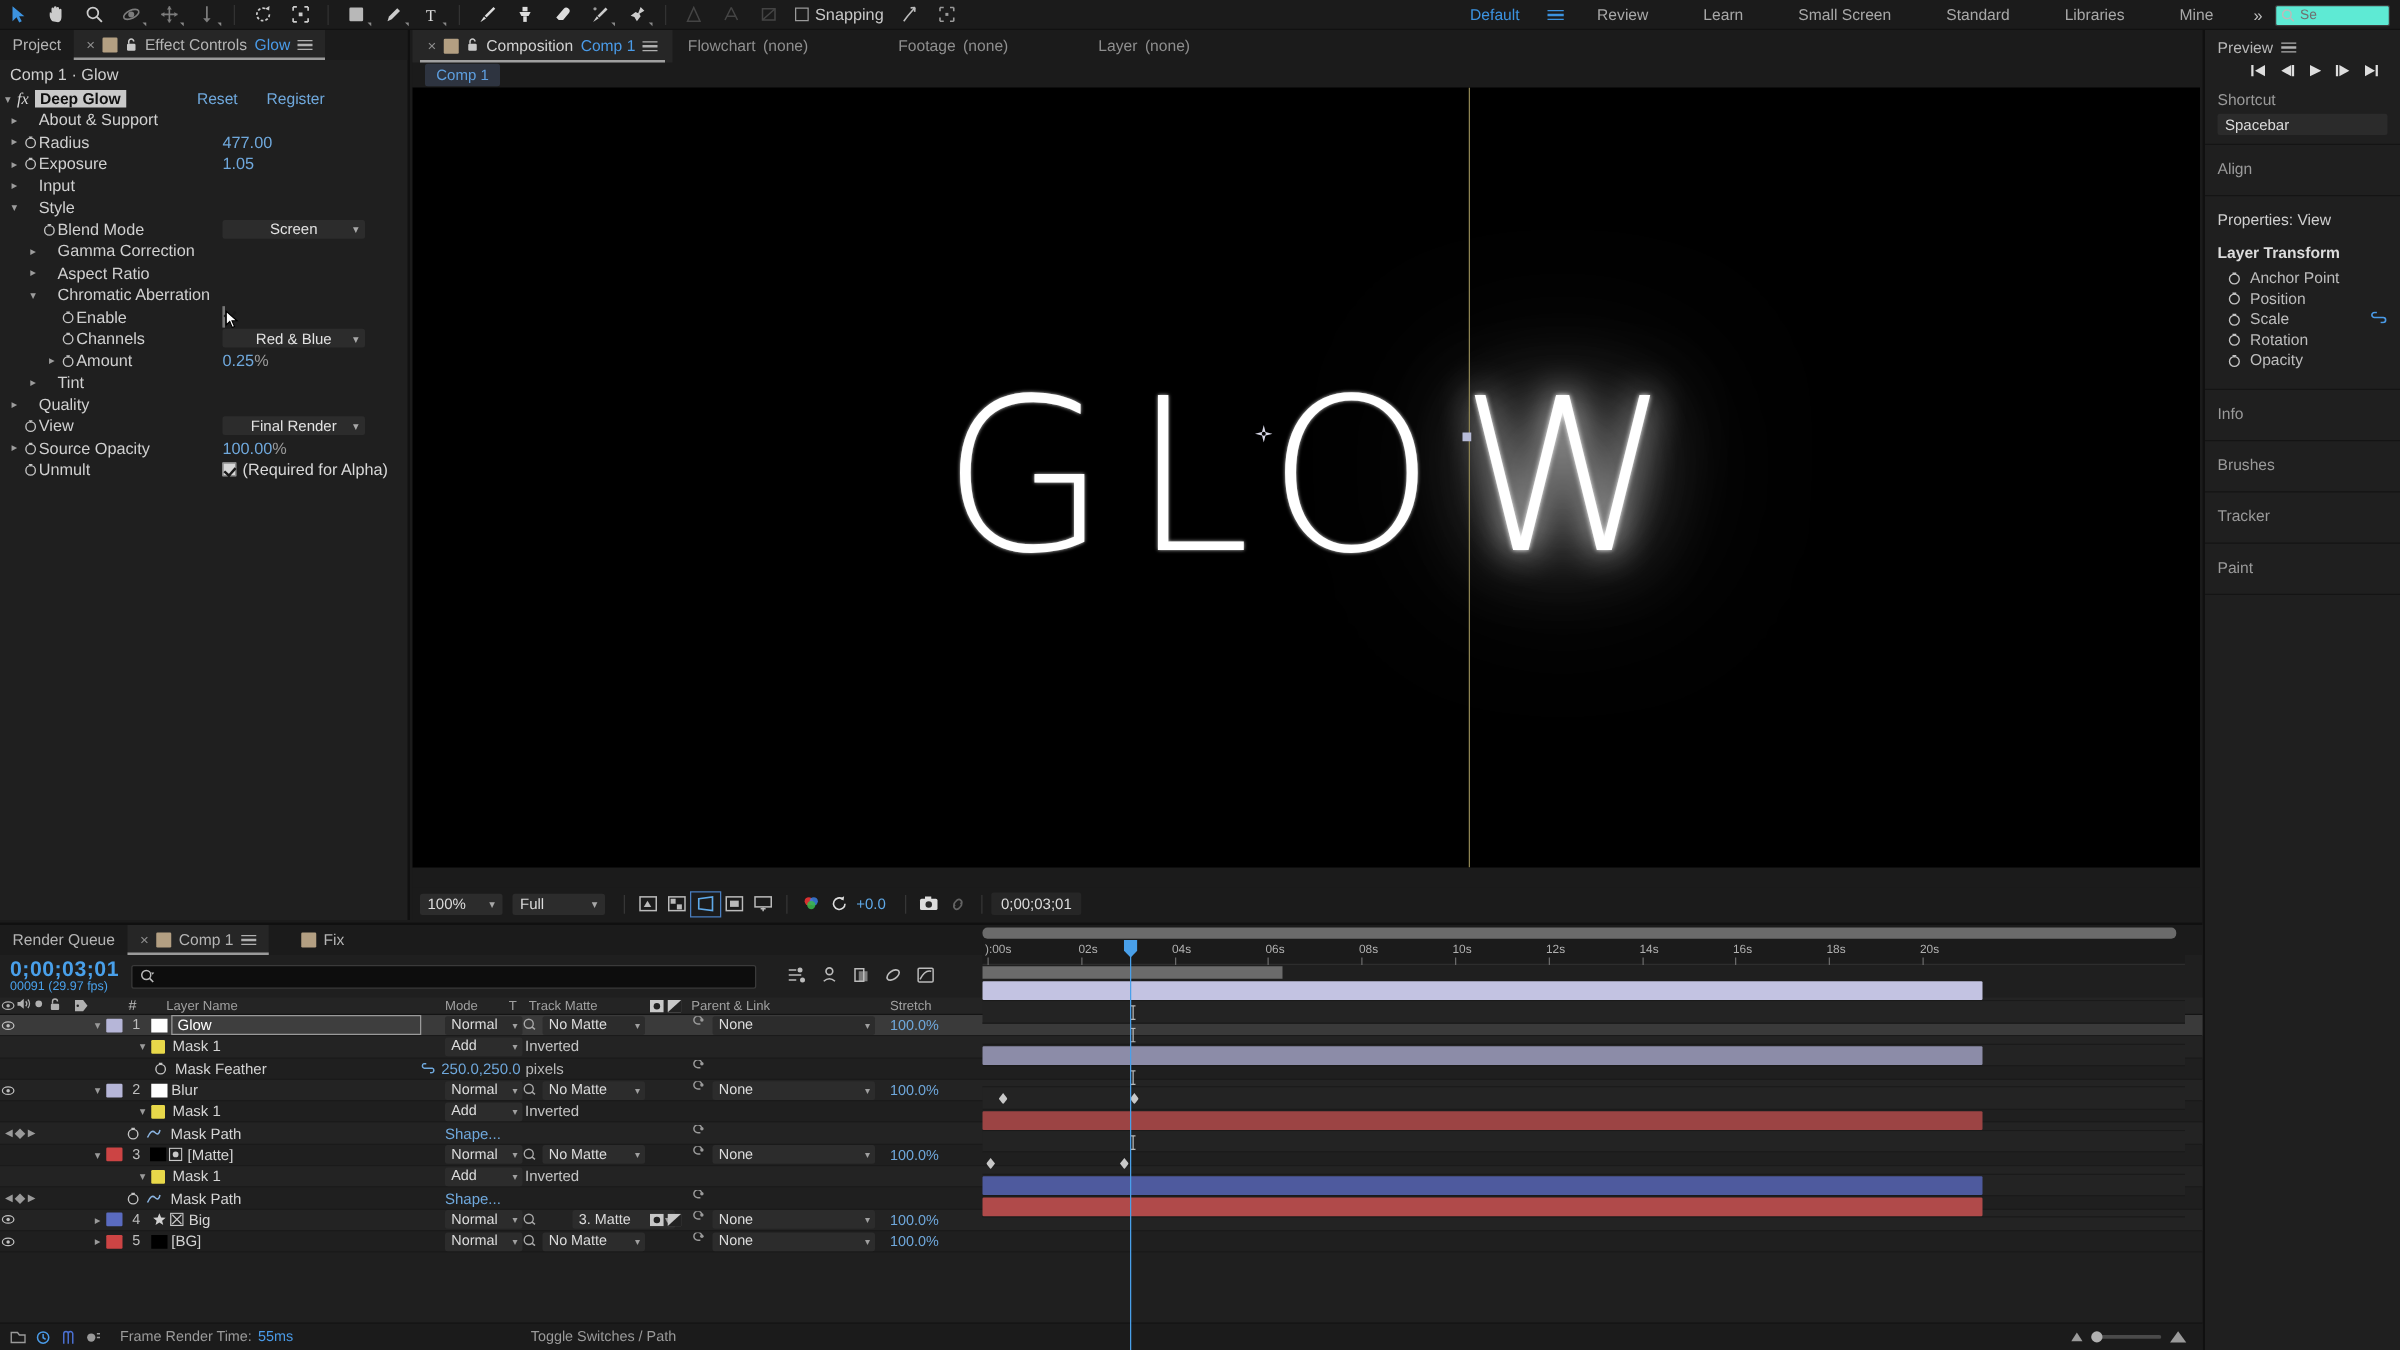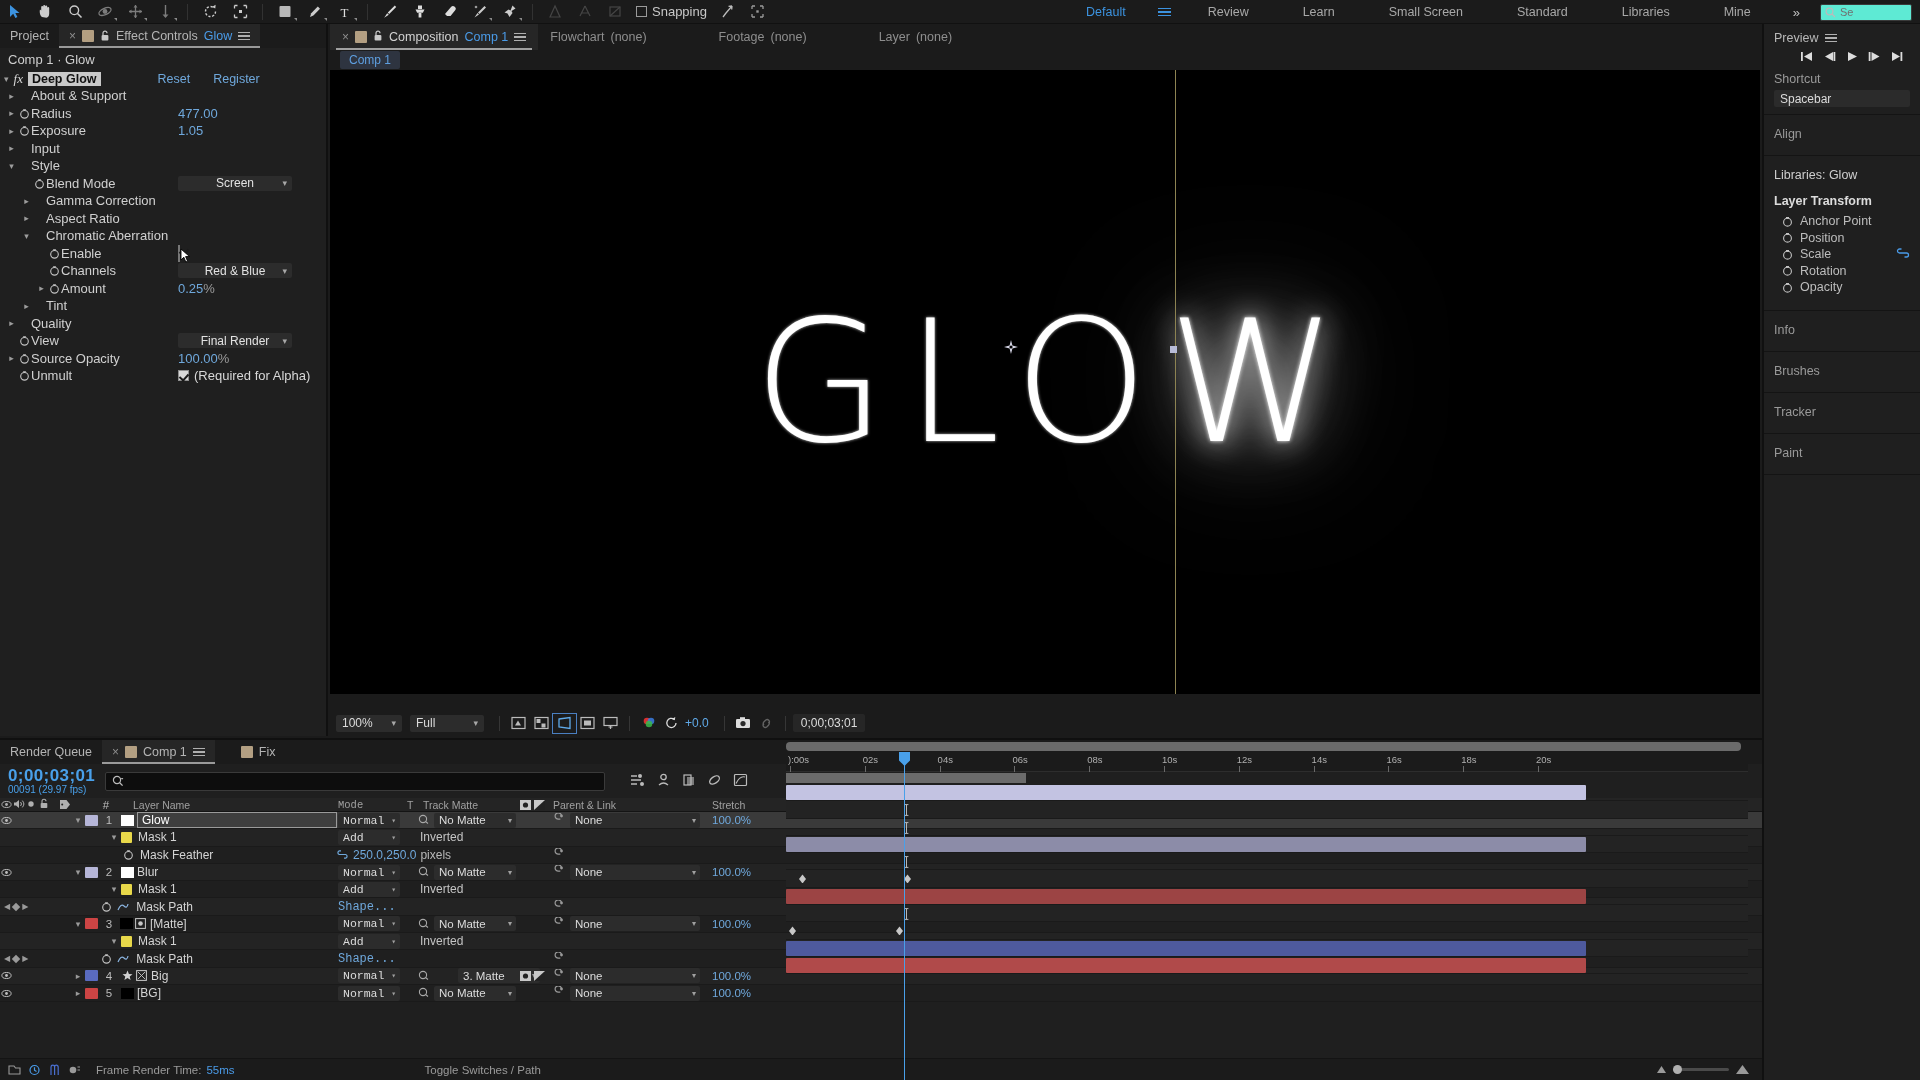--- a/index.html
+++ b/index.html
@@ -11,21 +11,21 @@
   #toolbar { position:absolute; left:0; top:0; width:1920px; height:24px; background:#1b1b1b;
      display:flex; align-items:center; border-bottom:1px solid #111; }
   .tool { width:30px; height:24px; display:flex; align-items:center; justify-content:center; position:relative; }
   .tool svg { display:block; }
   .tool.sel { }
   .tool .caret { position:absolute; right:3px; bottom:3px; width:0;height:0;
      border-left:3px solid transparent; border-top:3px solid #8a8a8a; }
   .tsep { width:1px; height:16px; background:#323232; margin:0 7px; }
   #snapwrap { display:flex; align-items:center; gap:5px; margin-left:6px; }
   .chk-sq { width:11px; height:11px; border:1px solid #9a9a9a; background:#1b1b1b; display:inline-block; }
-  #workspaces { position:absolute; right:0; top:0; height:24px; display:flex; align-items:center; gap:10px; }
+  #workspaces { position:absolute; right:0; top:0; height:24px; display:flex; align-items:center; gap:0; }
   .ws { padding:0 22px; font-size:12.5px; color:#a8a8a8; line-height:24px; }
   .ws.active { color:#3c93e0; }
   .ws-ham { width:18px; display:flex; flex-direction:column; gap:2px; padding:0; }
   .ws-ham i { display:block; height:1.5px; background:#3c93e0; width:13px; }
   .chev2 { color:#c0c0c0; font-size:13px; padding:0 10px; }
   #topsearch { width:92px; height:17px; background:#5eead4; border:1px solid #3a3a3a; border-radius:2px;
      margin:0 8px 0 0; display:flex; align-items:center; padding:0 4px; gap:4px; font-size:11px; color:#707070; }
 
   
   #leftpanel { position:absolute; left:0; top:24px; width:328px; height:712px; background:#1f1f1f;
@@ -130,21 +130,21 @@
   .c-lock { width:14px; flex:0 0 14px; }
   .c-lbl { width:13px; flex:0 0 13px; }
   .c-shy { width:16px; flex:0 0 16px; }
   .c-tw { width:14px; flex:0 0 14px; display:flex; justify-content:center; color:#9a9a9a; font-size:9px; }
   .c-color { width:13px; height:11px; flex:0 0 13px; border-radius:1px; }
   .c-num { width:22px; flex:0 0 22px; text-align:center; color:#bdbdbd; font-size:11.5px; }
   .c-src { width:14px; flex:0 0 14px; display:flex; justify-content:center; }
   .c-name { flex:1; color:#d4d4d4; padding-left:3px; white-space:nowrap; overflow:hidden; }
   .nameedit { background:#3e3e3e; border:1px solid #9a9a9a; padding:0 4px; color:#fff; display:inline-block;
      width:200px; line-height:14px; }
-  .colMode { position:absolute; left:338px;font-family:Liberation Mono, monospace; }
+  .colMode { position:absolute; left:356px; }
   .colT    { position:absolute; left:407px; }
   .colStr  { position:absolute; left:712px; }
   .mini-dd { width:62px; height:15px; background:#2c2c2c; border-radius:2px; display:flex; align-items:center;
      padding:0 5px; color:#dcdcdc; font-size:11.5px; position:relative; }
   .mini-dd .ddc { position:absolute; right:4px; font-size:8px; color:#a0a0a0; }
   .tm-dd { width:82px; height:15px; background:#2c2c2c; border-radius:2px; display:flex; align-items:center;
      padding:0 5px; color:#dcdcdc; font-size:11.5px; position:relative; }
   .tm-dd .ddc { position:absolute; right:4px; font-size:8px; color:#a0a0a0; }
   .pl-dd { width:130px; height:15px; background:#2c2c2c; border-radius:2px; display:flex; align-items:center;
      padding:0 5px; color:#dcdcdc; font-size:11.5px; position:relative; }
@@ -697,21 +697,21 @@
     <div class="rfield">
       <span>Spacebar</span>
     </div>
   </div>
 
   <div class="rsec" style="padding:12px 10px 14px">
     <span style="color:#9a9a9a">Align</span>
   </div>
 
   <div class="rsec" style="padding:12px 10px 14px">
-    <div style="color:#cfcfcf;margin-bottom:12px">Libraries: Glow</div>
+    <div style="color:#cfcfcf;margin-bottom:12px">Properties: View</div>
     <div style="color:#dcdcdc;font-weight:bold;margin-bottom:5px">Layer Transform</div>
     <div class="rprop">
       <span class="sw">
           <svg width="11" height="11" viewBox="0 0 11 11">
             <circle cx="5.5" cy="6.2" r="3.9" stroke="#c4c4c4" stroke-width="1.1" fill="none"></circle>
             <path d="M4 1.6 h3 M5.5 1.6 v1.2" stroke="#c4c4c4" stroke-width="1.1"></path>
           </svg>
         </span>
       <span class="nm">Anchor Point</span>
     </div>

